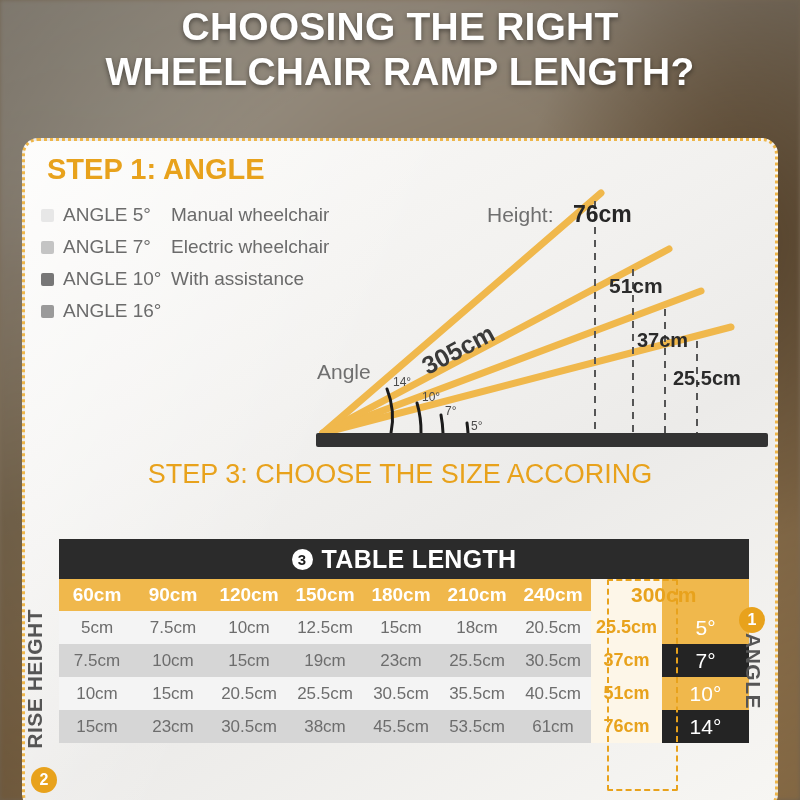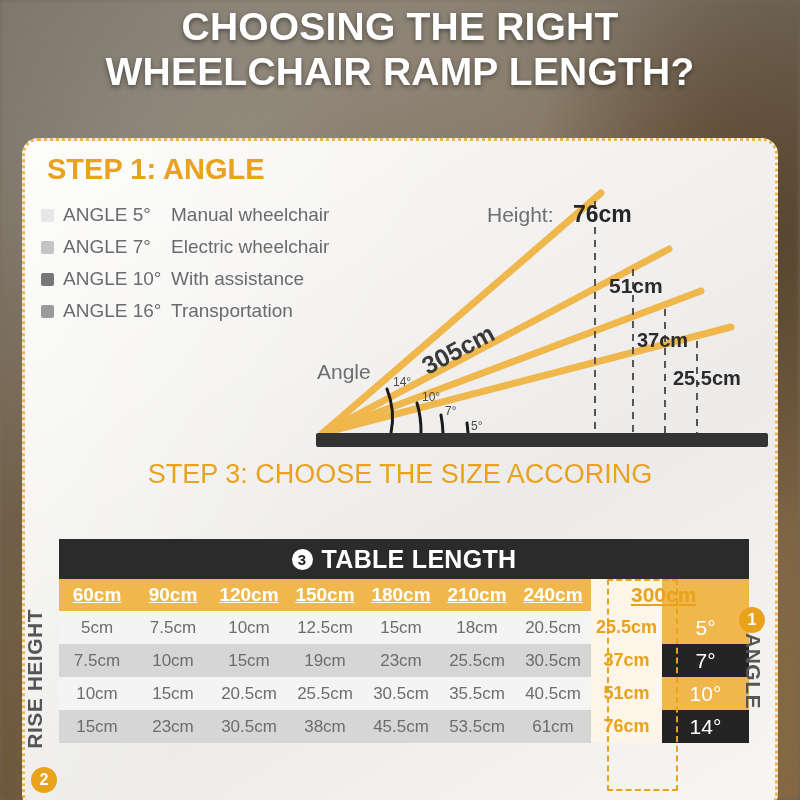--- a/index.html
+++ b/index.html
@@ -93,21 +93,20 @@
     font-size:15px;font-weight:bold;display:inline-flex;align-items:center;justify-content:center;
     margin-right:9px;
   }
 
   table{border-collapse:collapse;width:690px;table-layout:fixed;}
   td,th{padding:0;margin:0;}
   .hrow th{
     background:#F0B84C;color:#ffffff;height:32px;
     font-size:19px;font-weight:bold;
     font-family:"Liberation Sans", sans-serif;
-    text-decoration:underline;
   }
   .drow td{
     height:33px;text-align:center;font-size:17px;color:#6d6d6d;
     font-family:"Liberation Sans", sans-serif;
   }
   .drow.odd td{background:#f4f4f4;}
   .drow.even td{background:#d6d6d6;}
   .hl{background:#fdf6e8 !important;color:#E8A21C !important;font-weight:bold;font-size:18px !important;}
   .hrow th.hl{background:#fdf6e8 !important;color:#E8A21C !important;font-size:21px !important;padding-left:40px;}
   .ang{color:#fff !important;font-size:21px !important;font-weight:normal;}
@@ -168,21 +167,20 @@
       <span class="s1b">Electric wheelchair</span>
     </div>
     <div class="s1row">
       <span class="sq" style="background:#777777"></span>
       <span class="s1a">ANGLE 10°</span>
       <span class="s1b">With assistance</span>
     </div>
     <div class="s1row">
       <span class="sq" style="background:#9a9a9a"></span>
       <span class="s1a">ANGLE 16°</span>
-      <span class="s1b">Transportation</span>
     </div>
   </div>
 
 
   <div id="diagram">
     <svg width="756" height="310" viewBox="0 0 756 310">
 
       <g stroke="#F0B84C" stroke-width="7" stroke-linecap="round">
         <line x1="298" y1="292" x2="706" y2="186"></line>
         <line x1="298" y1="292" x2="676" y2="150"></line>

